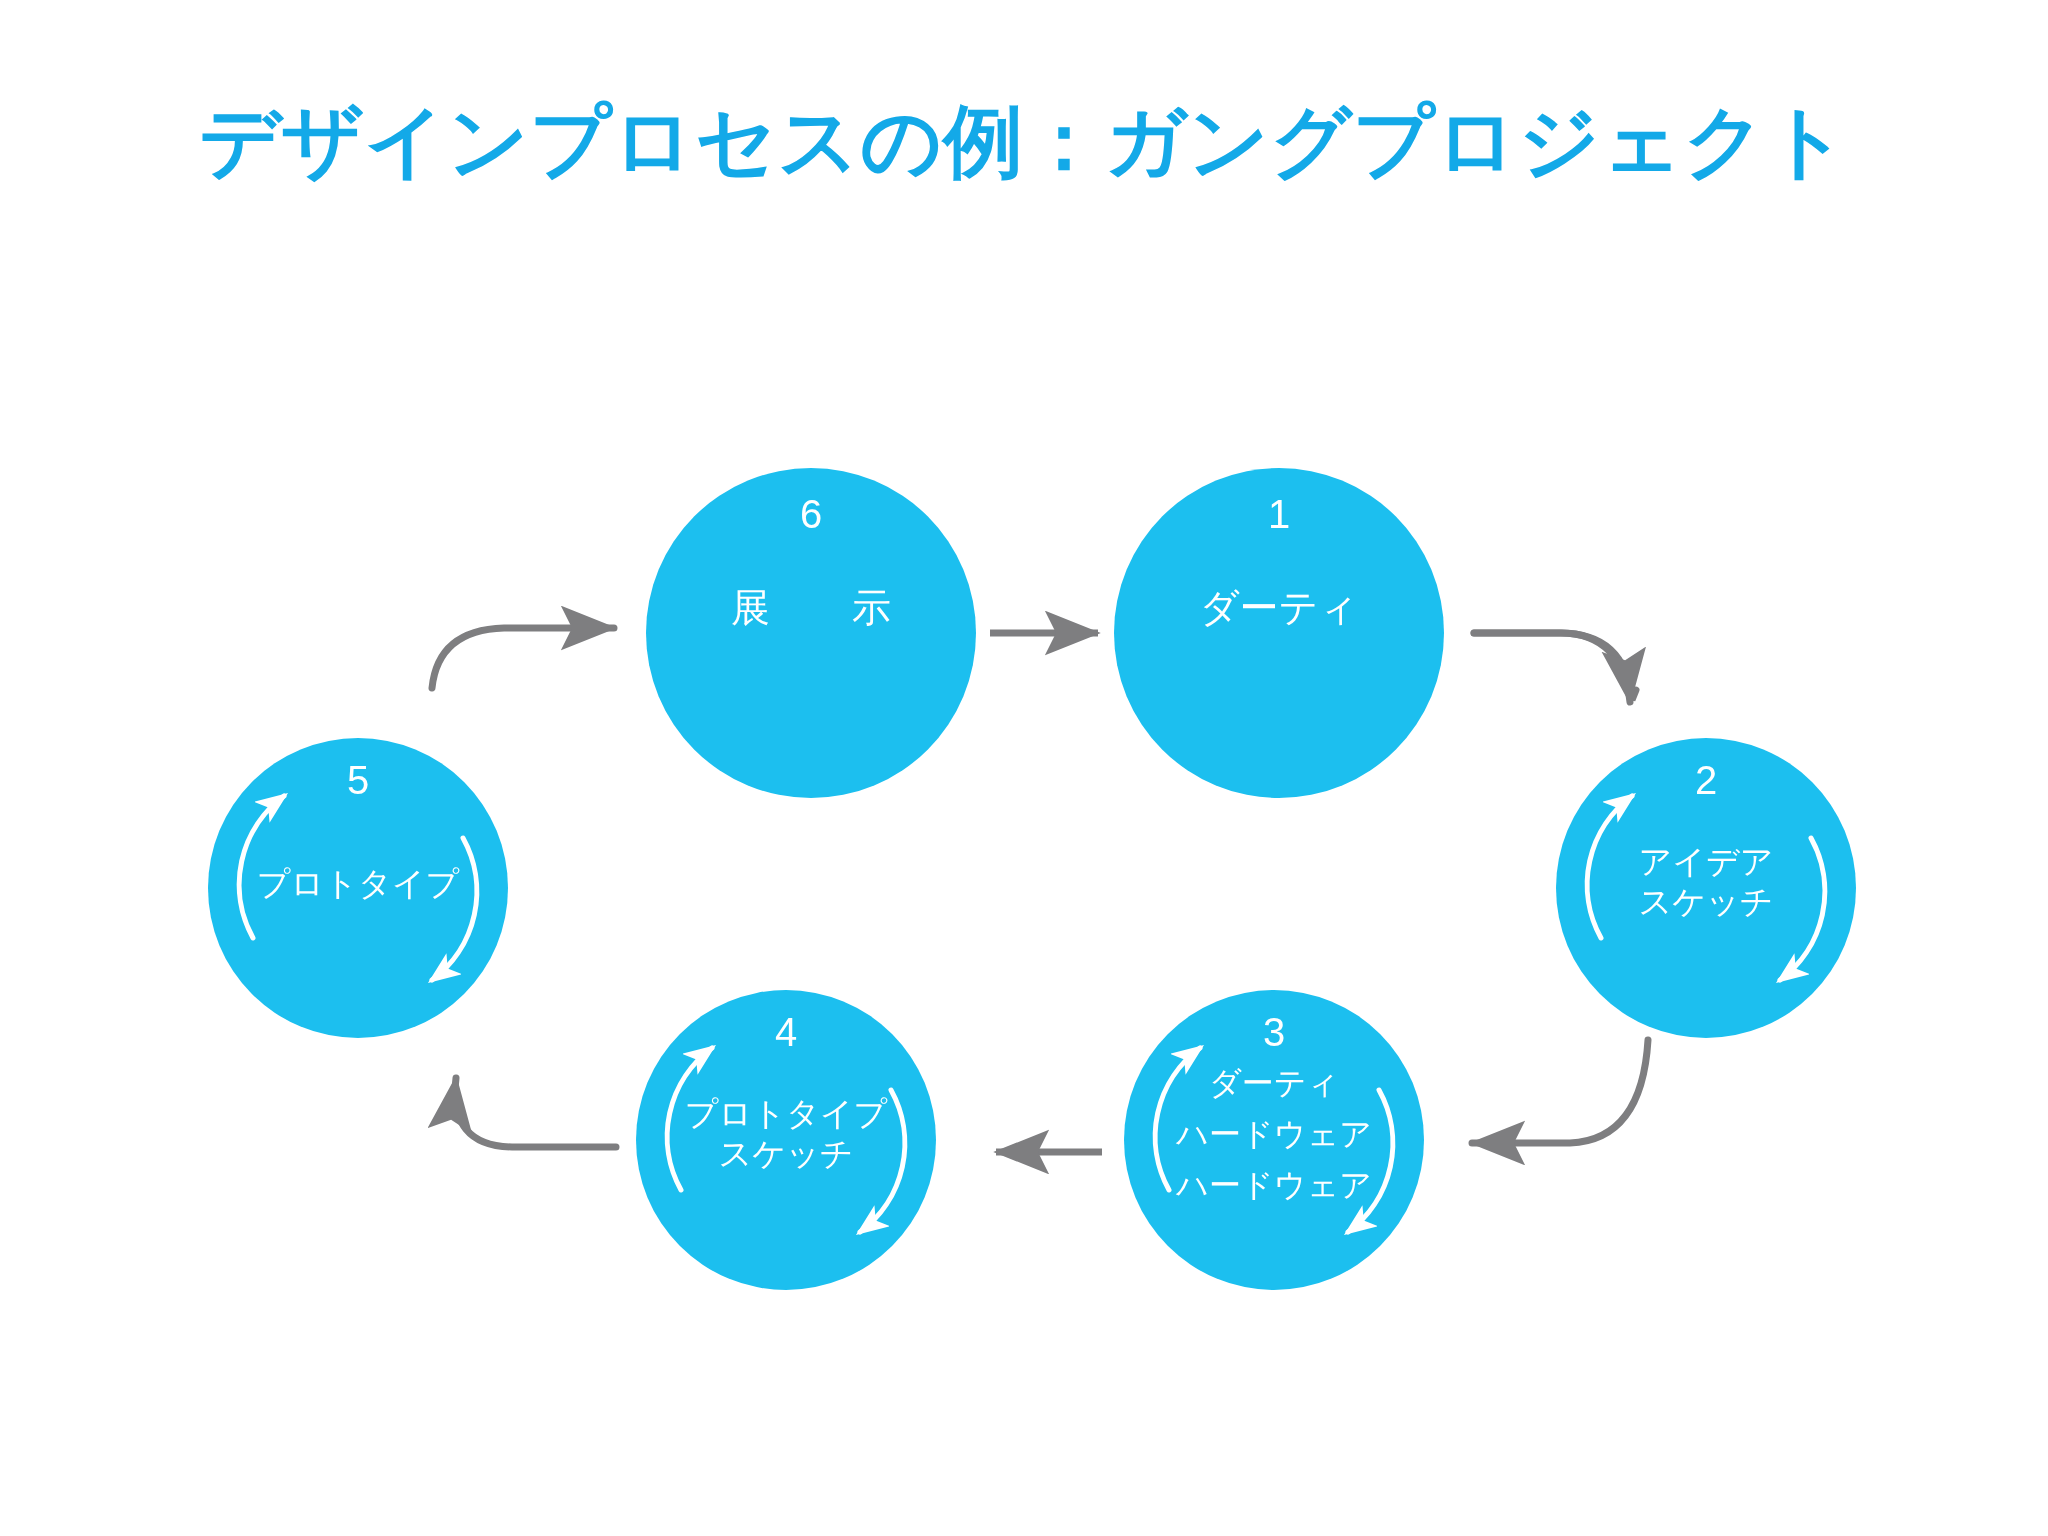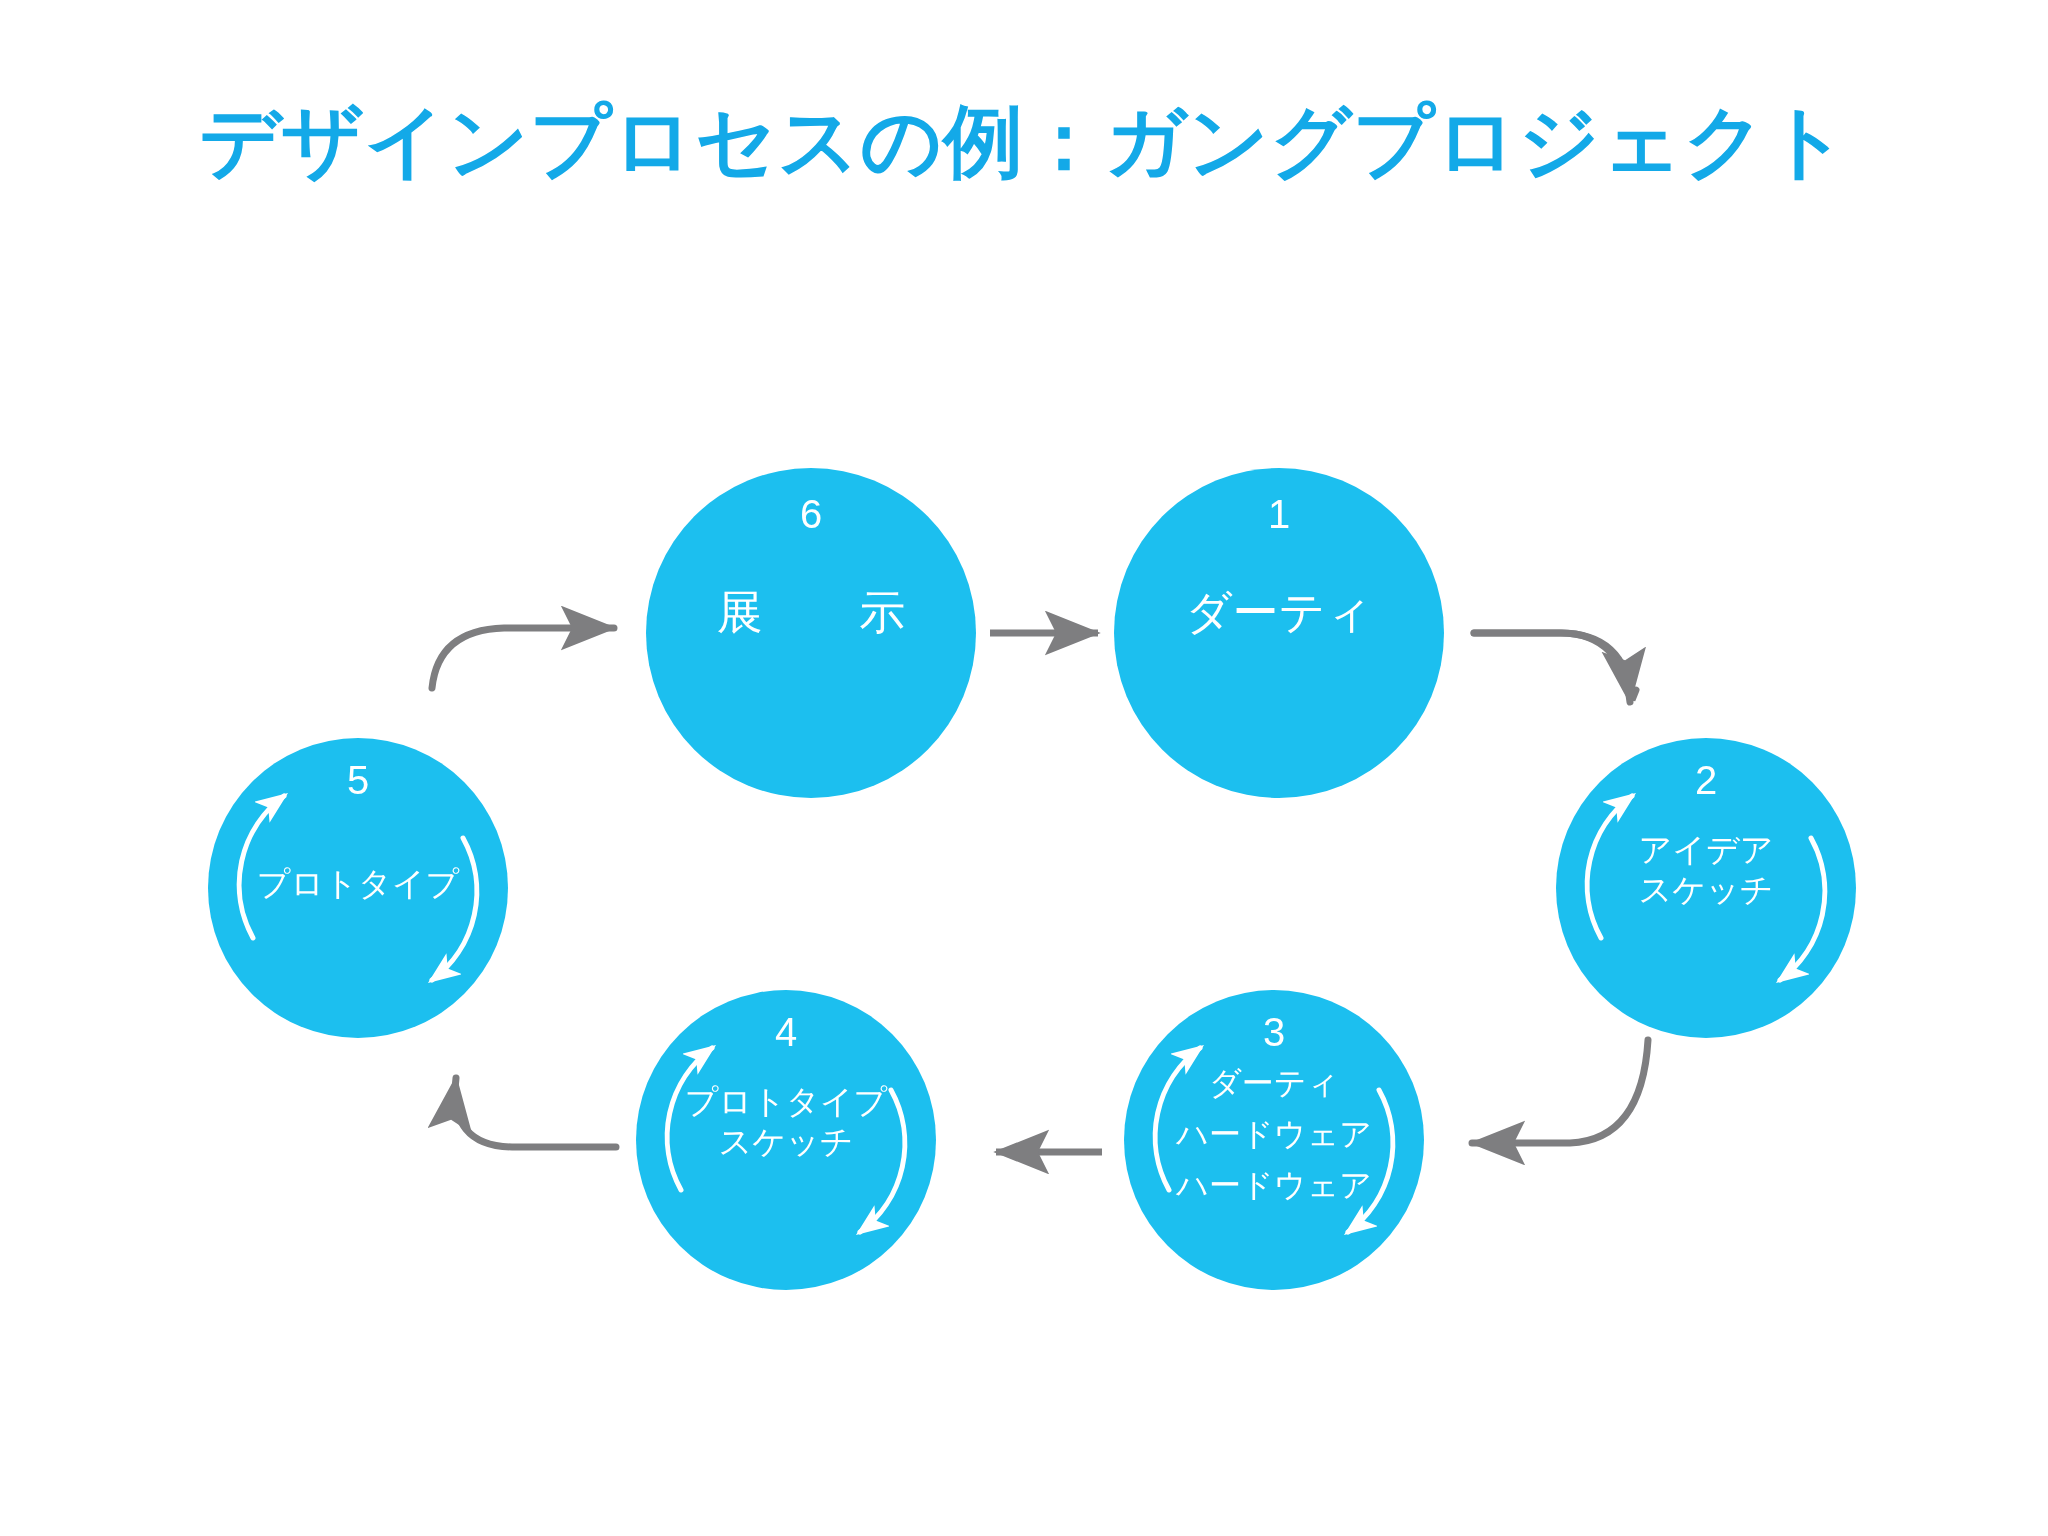--- a/index.html
+++ b/index.html
@@ -66,36 +66,36 @@
   }
   
   .node.big {
     width: 330px;
     height: 330px;
   }
   .node.big .num {
     margin-top: 26px;
   }
   .node.big .label {
-    font-size: 46px;
+    font-size: 39px;
     margin-top: 50px;
   }
   
   .node.small {
     width: 300px;
     height: 300px;
   }
   .node.small .num {
     margin-top: 22px;
   }
   .node.small .label {
     font-size: 33px;
   }
   .node.small .label.l1 { margin-top: 64px; }
-  .node.small .label.l2 { margin-top: 30px; }
+  .node.small .label.l2 { margin-top: 42px; }
   .node.small .label.l3 { margin-top: 12px; font-size: 32px; }
 
   .loop-svg {
     position: absolute;
     left: 0;
     top: 0;
     width: 100%;
     height: 100%;
     pointer-events: none;
   }

